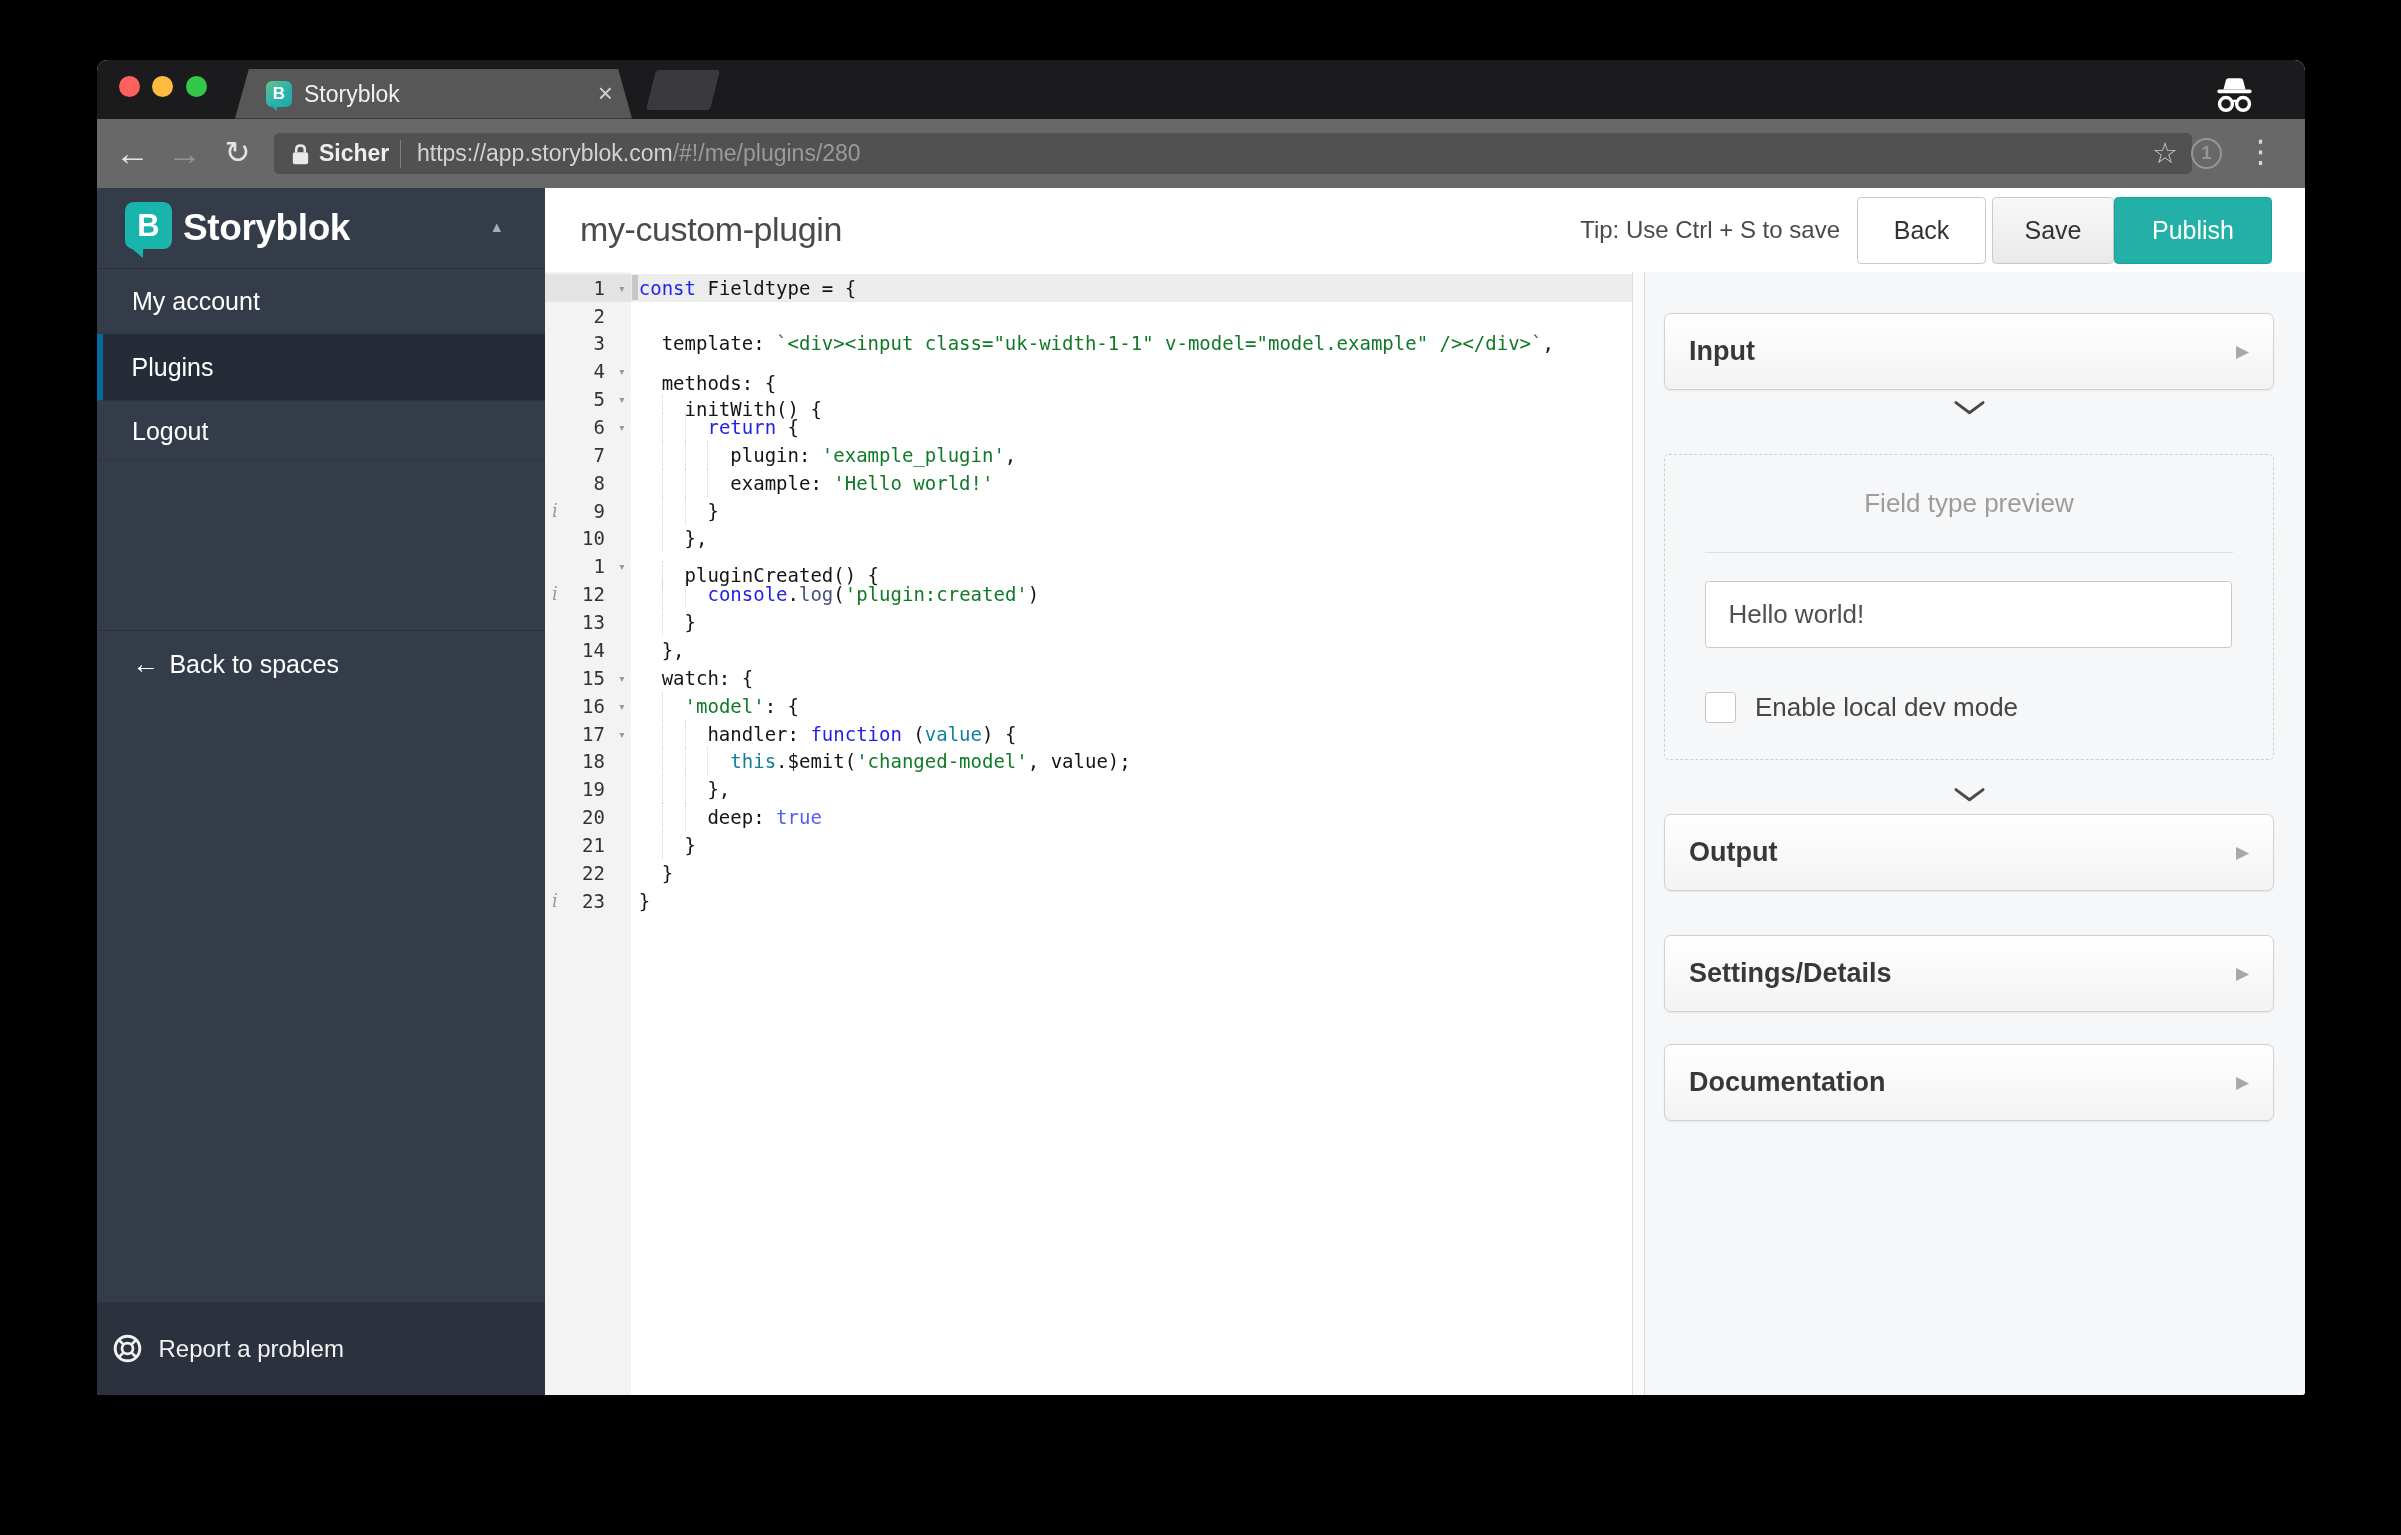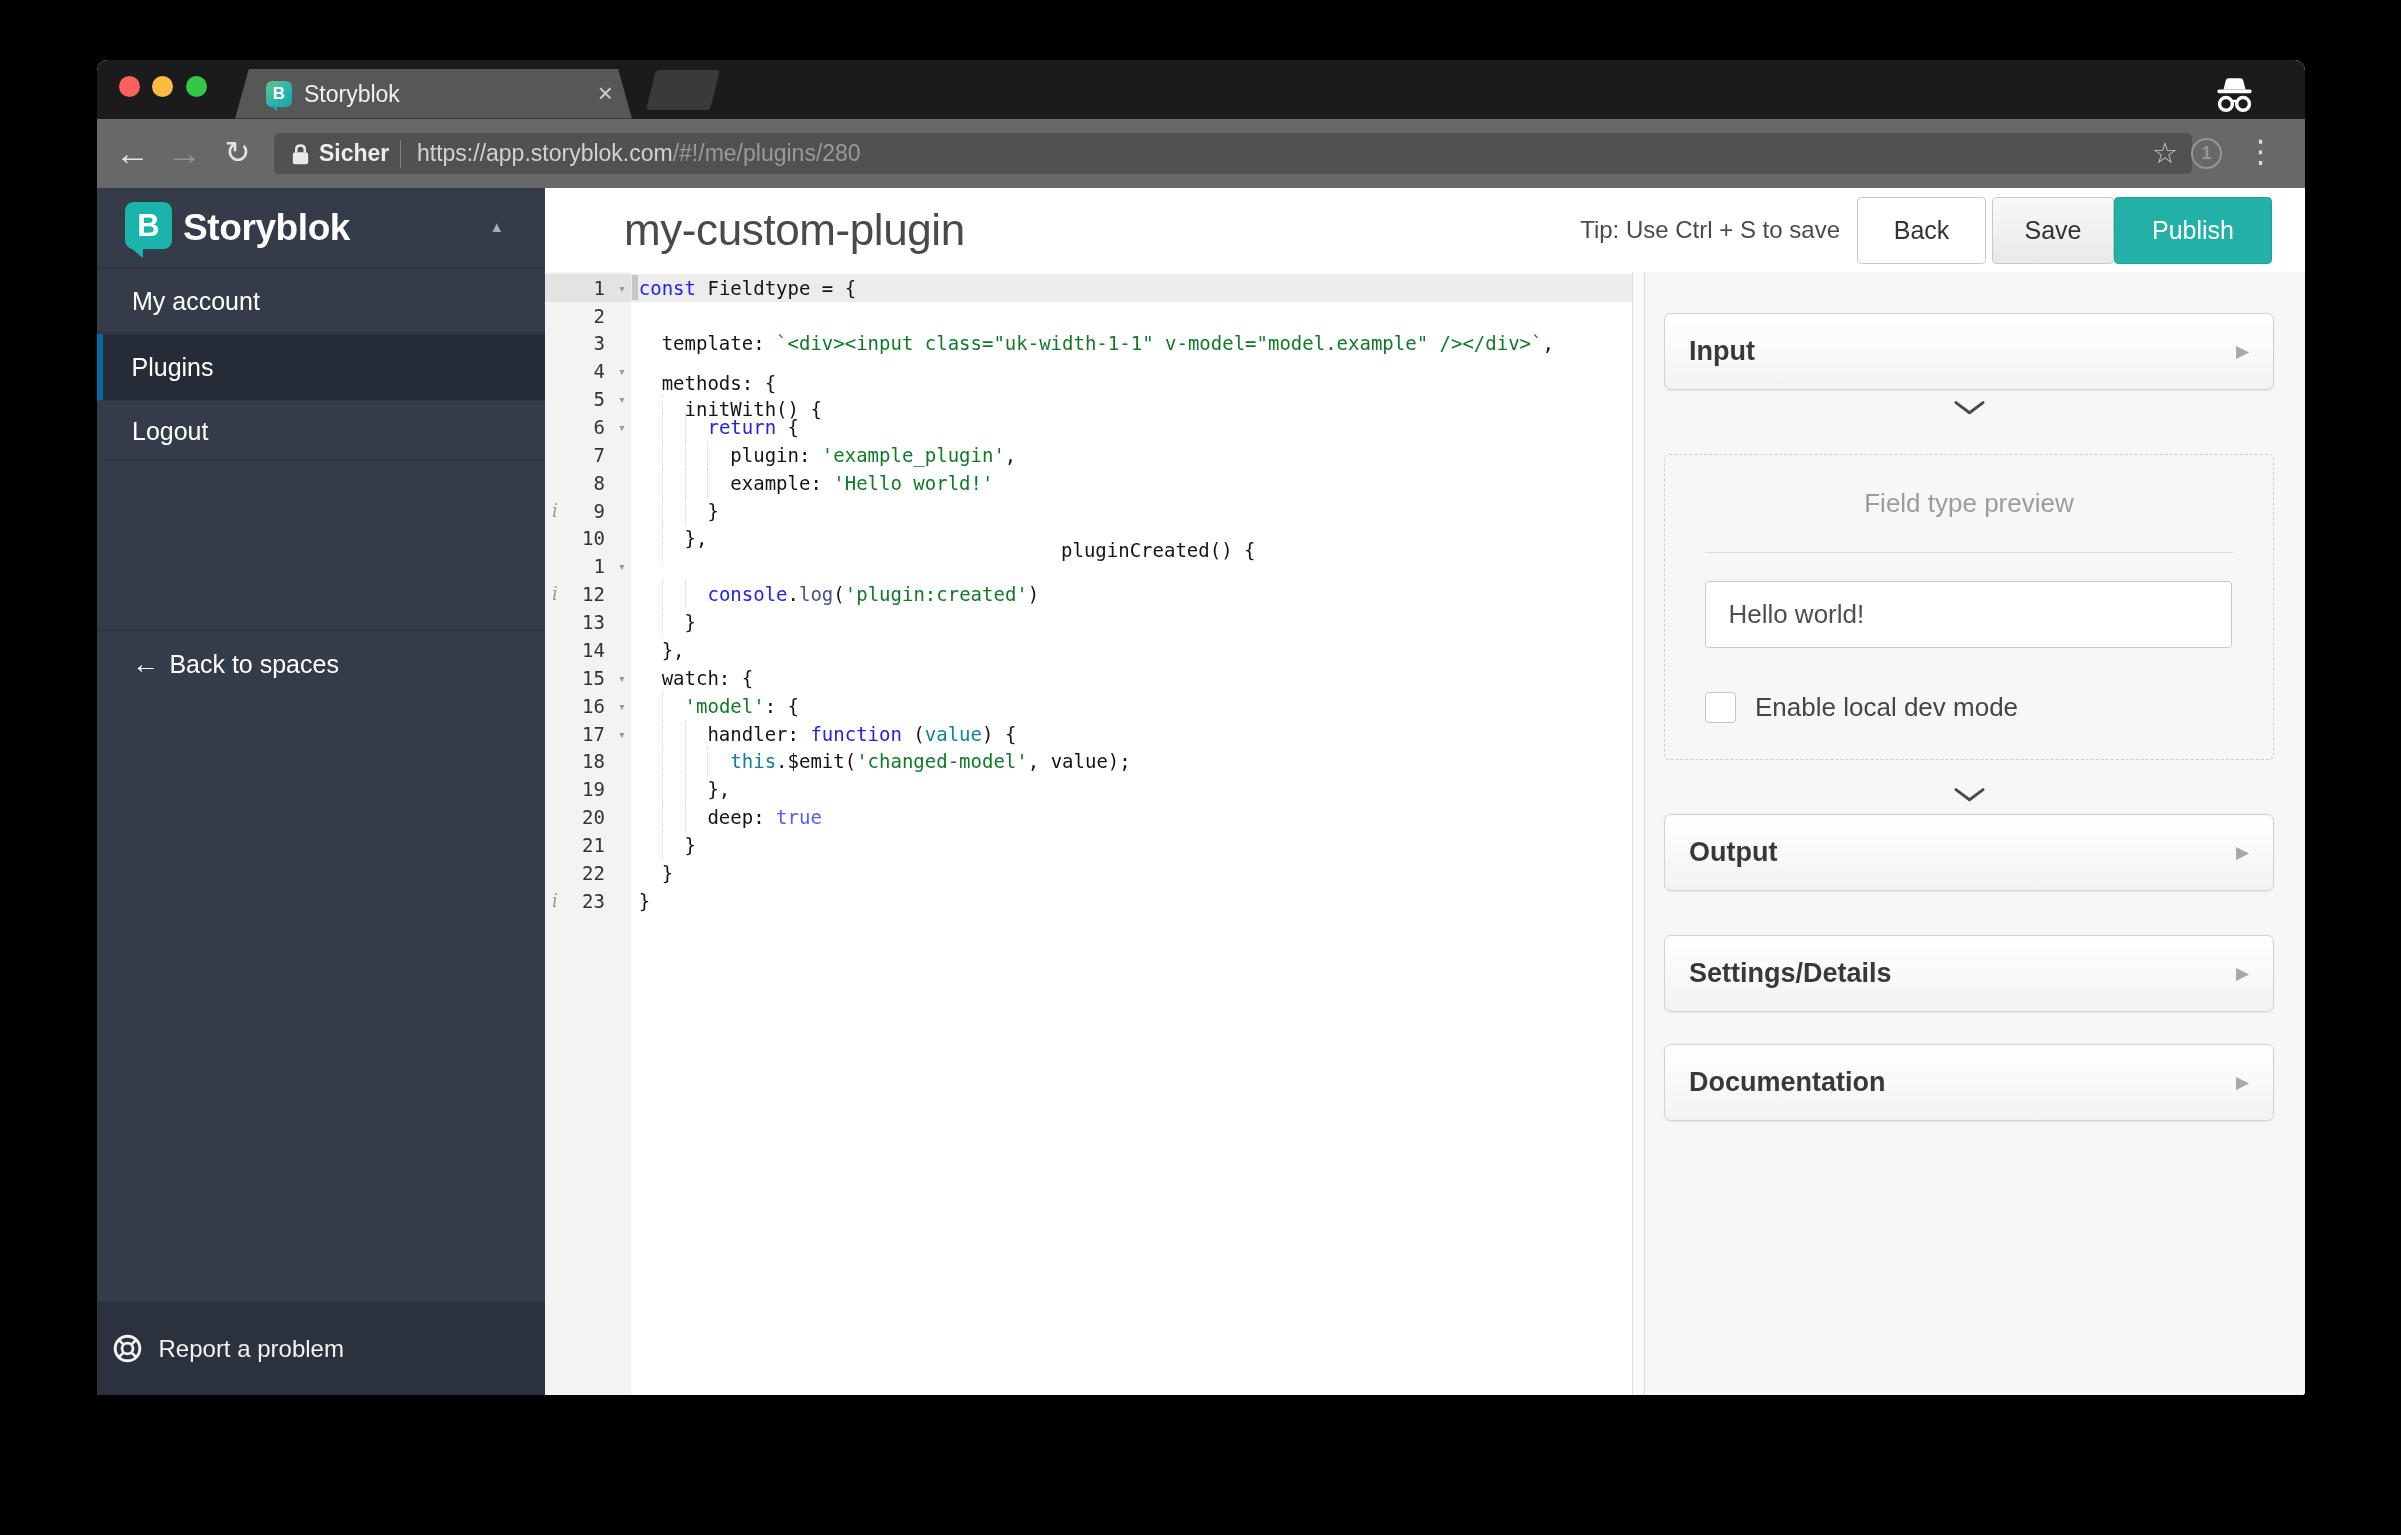--- a/index.html
+++ b/index.html
@@ -56,21 +56,21 @@
   .nav-item.active { background:#262c37; border-left:6px solid #0369a1; padding-left:28.5px; }
   .backrow { position:absolute; left:0; top:442px; width:448px; height:67px; border-top:0.9px solid #2a303b;
              display:flex; align-items:center; padding-left:35px; color:#fff; font-size:25px; }
   .backrow .arr { margin-right:10.4px; font-size:27px; }
   .side-footer { position:absolute; left:0; top:1114px; width:448px; height:93px; background:#2c323d;
              display:flex; align-items:center; padding-left:15px; color:#f2f2f2; font-size:24px; }
   .side-footer svg { margin-right:15.5px; }
 
   
   .main-header { position:absolute; left:448px; top:128px; width:1761px; height:85px; background:#fff; border-bottom:0.9px solid #e2e2e2; }
-  .page-title { position:absolute; left:35px; top:0; height:87px; line-height:83px; font-size:44px; font-weight:300; color:#4a4a4a; letter-spacing:-0.4px;margin-left:44px; }
+  .page-title { position:absolute; left:35px; top:0; height:87px; line-height:83px; font-size:34px; font-weight:300; color:#4a4a4a; letter-spacing:-0.4px; }
   .tip { position:absolute; right:466px; top:0; height:85px; line-height:83px; font-size:24px; color:#4a4a4a; }
   .btn { position:absolute; top:8.6px; height:67px; border-radius:4.3px; font-size:25px; color:#333;
          display:flex; align-items:center; justify-content:center; font-family:"Liberation Sans",sans-serif; }
   .btn-back { right:320px; width:129px; background:#fff; border:0.9px solid #c8c8c8; }
   .btn-save { right:192px; width:122px; background:linear-gradient(#f8f8f8,#e9e9e9); border:0.9px solid #c8c8c8; }
   .btn-publish { right:34px; width:158px; background:#23b0a6; border:0.9px solid #1ea298; color:#fff; }
 
   
   .gutter { position:absolute; left:448px; top:212px; width:86px; height:1123px; background:#f3f3f3; }
   .code-area { position:absolute; left:534px; top:212px; width:1002px; height:1123px; background:#fff; border-right:0.9px solid #dcdcdc; }
@@ -281,21 +281,21 @@
     <div class="code-area" id="code-area">
         <div class="crow active" style="top: 1.7px; height: 28px; line-height: 28px;"><span class="cursor"></span><span class="tk-k">const</span><span class="tk-p"> Fieldtype = {</span></div>
         <div class="crow" style="top: 57px; height: 28px; line-height: 28px;"><span class="tk-p">  template: </span><span class="tk-s">`&lt;div&gt;&lt;input class="uk-width-1-1" v-model="model.example" /&gt;&lt;/div&gt;`</span><span class="tk-p">,</span></div>
         <div class="crow" style="top: 85px; height: 28px; line-height: 28px; margin-top: 12px;"><span class="tk-p">  methods: {</span></div>
         <div class="crow" style="top: 123px; height: 28px; line-height: 28px;"><span class="guide" style="left: calc(2ch + 7.8px);"></span><span class="tk-p">    initWith() {</span></div>
         <div class="crow" style="top: 141px; height: 28px; line-height: 28px;"><span class="guide" style="left: calc(2ch + 7.8px);"></span><span class="guide" style="left: calc(4ch + 7.8px);"></span><span class="tk-p">      </span><span class="tk-k">return</span><span class="tk-p"> {</span></div>
         <div class="crow" style="top: 169px; height: 28px; line-height: 28px;"><span class="guide" style="left: calc(2ch + 7.8px);"></span><span class="guide" style="left: calc(4ch + 7.8px);"></span><span class="guide" style="left: calc(6ch + 7.8px);"></span><span class="tk-p">        plugin: </span><span class="tk-s">'example_plugin'</span><span class="tk-p">,</span></div>
         <div class="crow" style="top: 197px; height: 28px; line-height: 28px;"><span class="guide" style="left: calc(2ch + 7.8px);"></span><span class="guide" style="left: calc(4ch + 7.8px);"></span><span class="guide" style="left: calc(6ch + 7.8px);"></span><span class="tk-p">        example: </span><span class="tk-s">'Hello world!'</span></div>
         <div class="crow" style="top: 225px; height: 28px; line-height: 28px;"><span class="guide" style="left: calc(2ch + 7.8px);"></span><span class="guide" style="left: calc(4ch + 7.8px);"></span><span class="tk-p">      }</span></div>
         <div class="crow" style="top: 252px; height: 28px; line-height: 28px;"><span class="guide" style="left: calc(2ch + 7.8px);"></span><span class="tk-p">    },</span></div>
-        <div class="crow" style="top: 264px; height: 28px; line-height: 28px; text-align: center;"><span class="guide" style="left: calc(2ch + 7.8px);"></span><span class="tk-p">    pluginCreated() {</span></div>
+        <div class="crow" style="top: 289px; height: 28px; line-height: 28px;"><span class="guide" style="left: calc(2ch + 7.8px);"></span><span class="tk-p">    pluginCreated() {</span></div>
         <div class="crow" style="top: 308px; height: 28px; line-height: 28px;"><span class="guide" style="left: calc(2ch + 7.8px);"></span><span class="guide" style="left: calc(4ch + 7.8px);"></span><span class="tk-p">      </span><span class="tk-k">console</span><span class="tk-p">.</span><span class="tk-f">log</span><span class="tk-p">(</span><span class="tk-s">'plugin:created'</span><span class="tk-p">)</span></div>
         <div class="crow" style="top: 336px; height: 28px; line-height: 28px;"><span class="guide" style="left: calc(2ch + 7.8px);"></span><span class="tk-p">    }</span></div>
         <div class="crow" style="top: 364px; height: 28px; line-height: 28px;"><span class="tk-p">  },</span></div>
         <div class="crow" style="top: 392px; height: 28px; line-height: 28px;"><span class="tk-p">  watch: {</span></div>
         <div class="crow" style="top: 420px; height: 28px; line-height: 28px;"><span class="guide" style="left: calc(2ch + 7.8px);"></span><span class="tk-p">    </span><span class="tk-s">'model'</span><span class="tk-p">: {</span></div>
         <div class="crow" style="top: 448px; height: 28px; line-height: 28px;"><span class="guide" style="left: calc(2ch + 7.8px);"></span><span class="guide" style="left: calc(4ch + 7.8px);"></span><span class="tk-p">      handler: </span><span class="tk-k">function</span><span class="tk-p"> (</span><span class="tk-v">value</span><span class="tk-p">) {</span></div>
         <div class="crow" style="top: 475px; height: 28px; line-height: 28px;"><span class="guide" style="left: calc(2ch + 7.8px);"></span><span class="guide" style="left: calc(4ch + 7.8px);"></span><span class="guide" style="left: calc(6ch + 7.8px);"></span><span class="tk-p">        </span><span class="tk-v">this</span><span class="tk-p">.$emit(</span><span class="tk-s">'changed-model'</span><span class="tk-p">, value);</span></div>
         <div class="crow" style="top: 503px; height: 28px; line-height: 28px;"><span class="guide" style="left: calc(2ch + 7.8px);"></span><span class="guide" style="left: calc(4ch + 7.8px);"></span><span class="tk-p">      },</span></div>
         <div class="crow" style="top: 531px; height: 28px; line-height: 28px;"><span class="guide" style="left: calc(2ch + 7.8px);"></span><span class="guide" style="left: calc(4ch + 7.8px);"></span><span class="tk-p">      deep: </span><span class="tk-c">true</span></div>
         <div class="crow" style="top: 559px; height: 28px; line-height: 28px;"><span class="guide" style="left: calc(2ch + 7.8px);"></span><span class="tk-p">    }</span></div>

